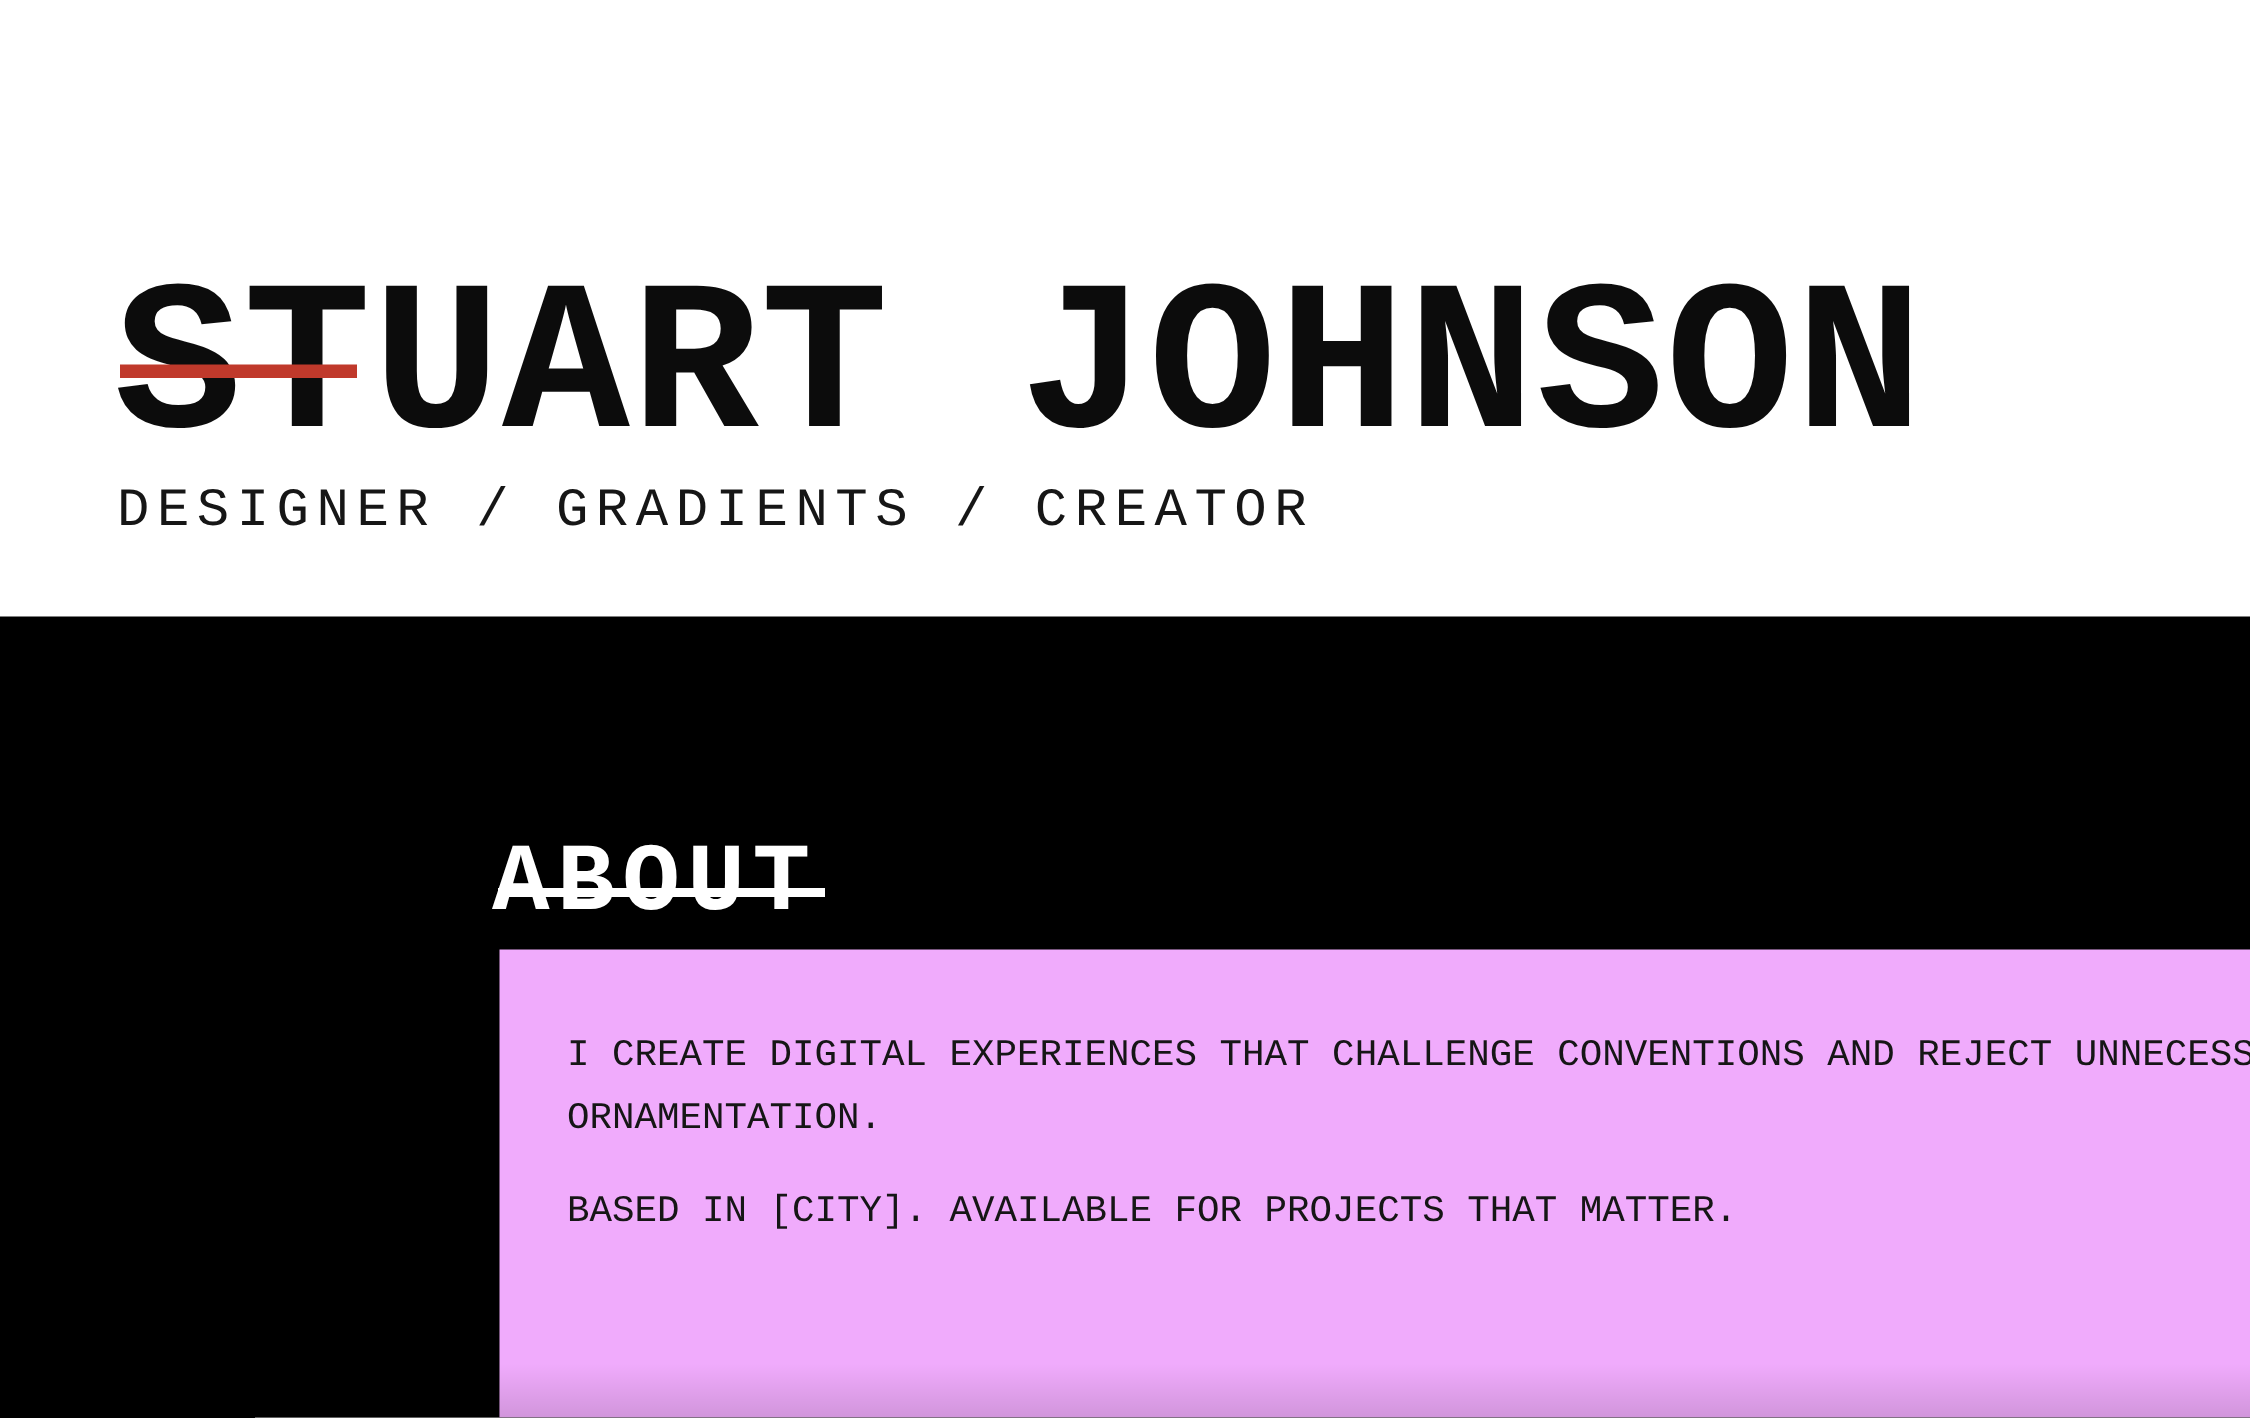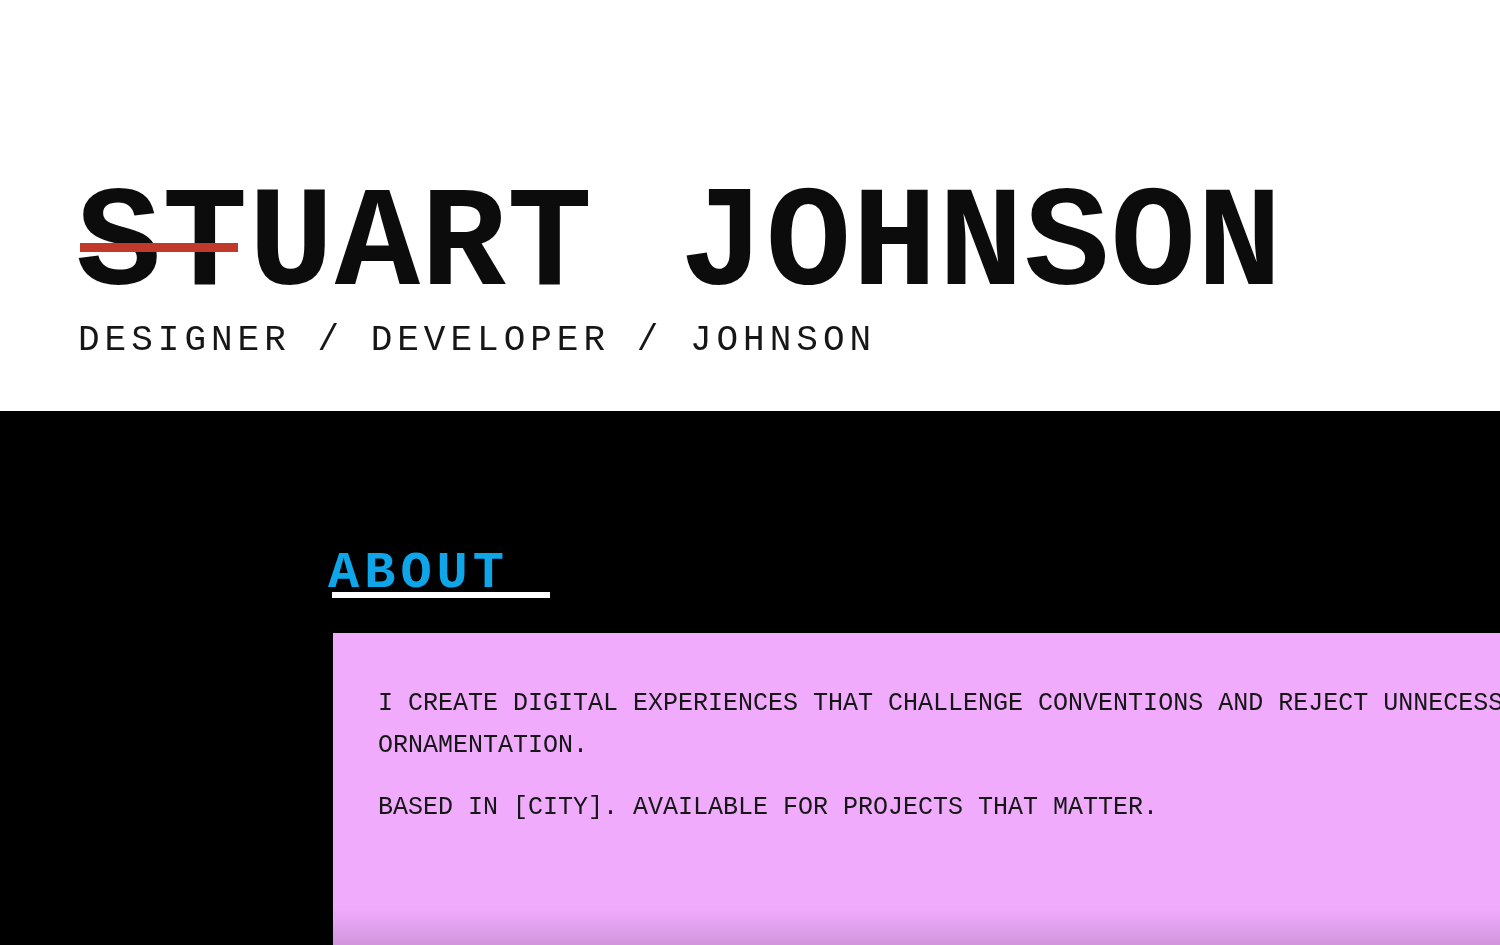--- a/index.html
+++ b/index.html
@@ -53,25 +53,25 @@
     left: 0;
     top: 411px;
     width: 1500px;
     height: 534px;
     background: #000000;
   }
   .about-heading {
     position: absolute;
     left: 328px;
     top: 94px;
-    font-size: 52px;
+    font-size: 64px;
     font-weight: 700;
     letter-spacing: 5px;
     line-height: 1;
-    color: #0ea5e9;
+    color: #ffffff;
     white-space: nowrap;
   }
   .heading-underline {
     position: absolute;
     left: 332px;
     top: 181px;
     width: 218px;
     height: 6px;
     background: #ffffff;
   }
@@ -105,21 +105,21 @@
   }
 </style>
 </head>
 <body>
 
 <header>
   <h1 class="hero-title">STUART JOHNSON</h1>
 
   <div class="accent-divider"></div>
 
-  <p class="hero-subtitle">DESIGNER / DEVELOPER / JOHNSON</p>
+  <p class="hero-subtitle">DESIGNER / GRADIENTS / CREATOR</p>
 </header>
 
 <section class="about-section">
 
   <h2 class="about-heading">ABOUT</h2>
 
   <div class="heading-underline"></div>
 
   <div class="about-card">
     <p>I CREATE DIGITAL EXPERIENCES THAT CHALLENGE CONVENTIONS AND REJECT UNNECESSARY ORNAMENTATION.</p>

